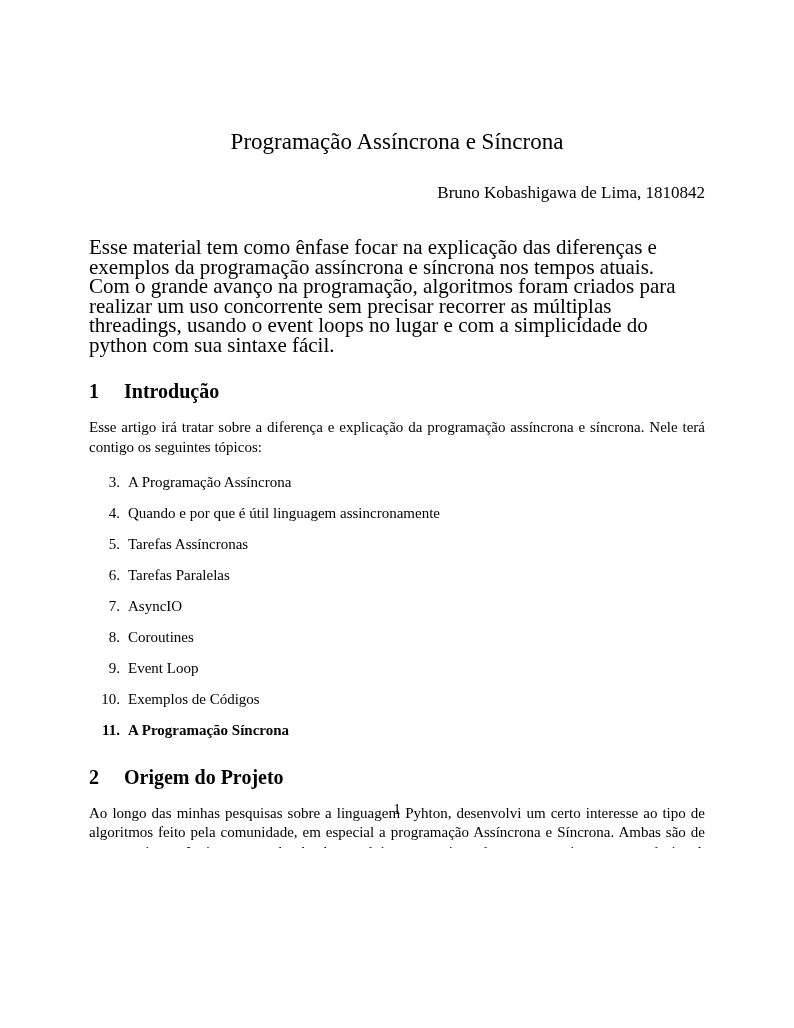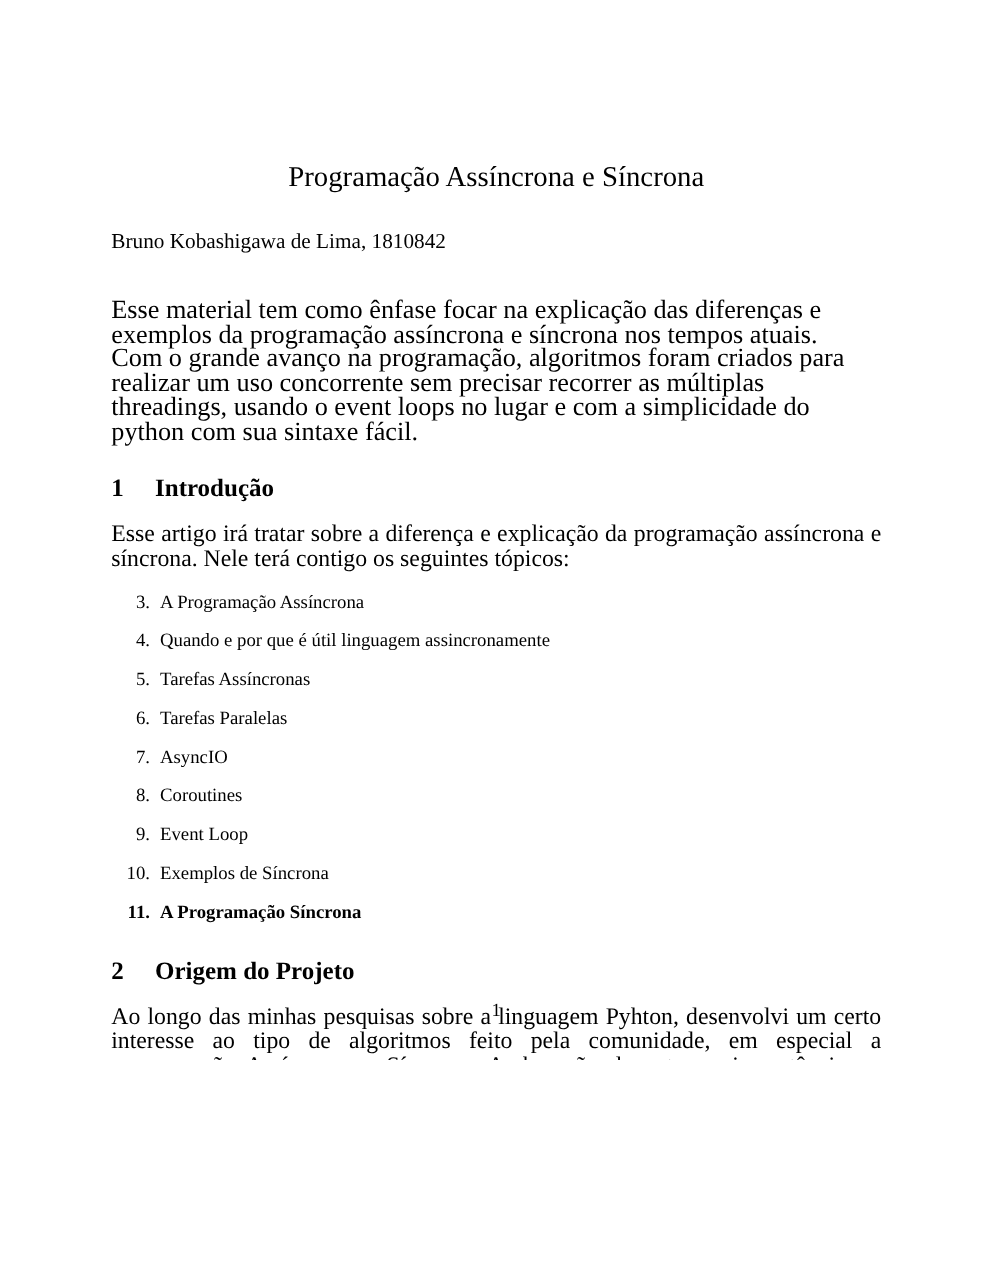--- a/index.html
+++ b/index.html
@@ -20,21 +20,21 @@
     overflow: hidden;
   }
   .title {
     text-align: center;
     font-size: 23px;
     line-height: 28px;
     font-weight: normal;
     margin: 0;
   }
   .author {
-    text-align: left;
+    text-align: right;
     font-size: 17px;
     line-height: 21px;
     margin-top: 26px;
   }
   .institution {
     text-align: center;
     font-size: 17px;
     line-height: 21px;
     margin-top: 17px;
   }
@@ -56,21 +56,21 @@
     font-size: 20px;
     font-weight: bold;
     margin-top: 24px;
     line-height: 24px;
   }
   .section-heading .sec-num {
     display: inline-block;
     width: 35px;
   }
   .body-par {
-    font-size: 19px;
+    font-size: 15px;
     line-height: 19.5px;
     text-align: justify;
     margin-top: 15px;
   }
   .topic-list {
     margin-top: 16px;
     margin-bottom: 0;
   }
   .topic-item {
     display: flex;
@@ -143,21 +143,21 @@
     <div class="topic-item">
       <span class="topic-num">8.</span>
       <span class="topic-label">Coroutines</span>
     </div>
     <div class="topic-item">
       <span class="topic-num">9.</span>
       <span class="topic-label">Event Loop</span>
     </div>
     <div class="topic-item">
       <span class="topic-num">10.</span>
-      <span class="topic-label">Exemplos de Síncrona</span>
+      <span class="topic-label">Exemplos de Códigos</span>
     </div>
     <div class="topic-item">
       <span class="topic-num">11.</span>
       <span class="topic-label">A Programação Síncrona</span>
     </div>
   </div>
 
   <div class="section-heading">
     <span class="sec-num">2</span><span>Origem do Projeto</span>
   </div>

